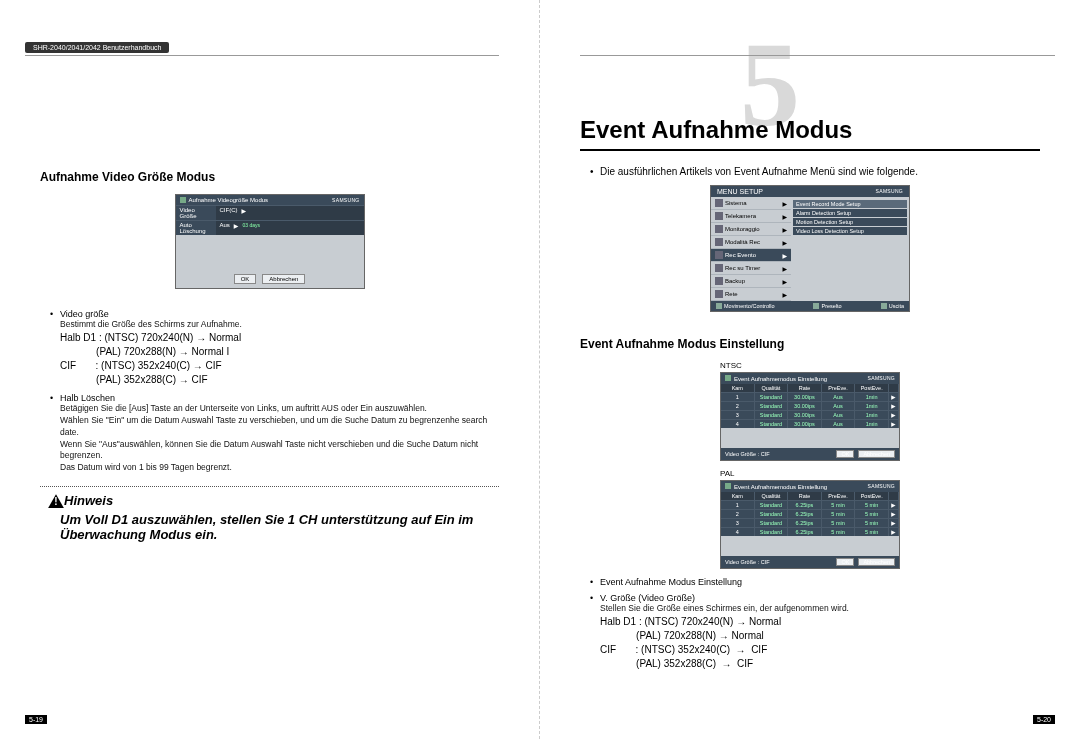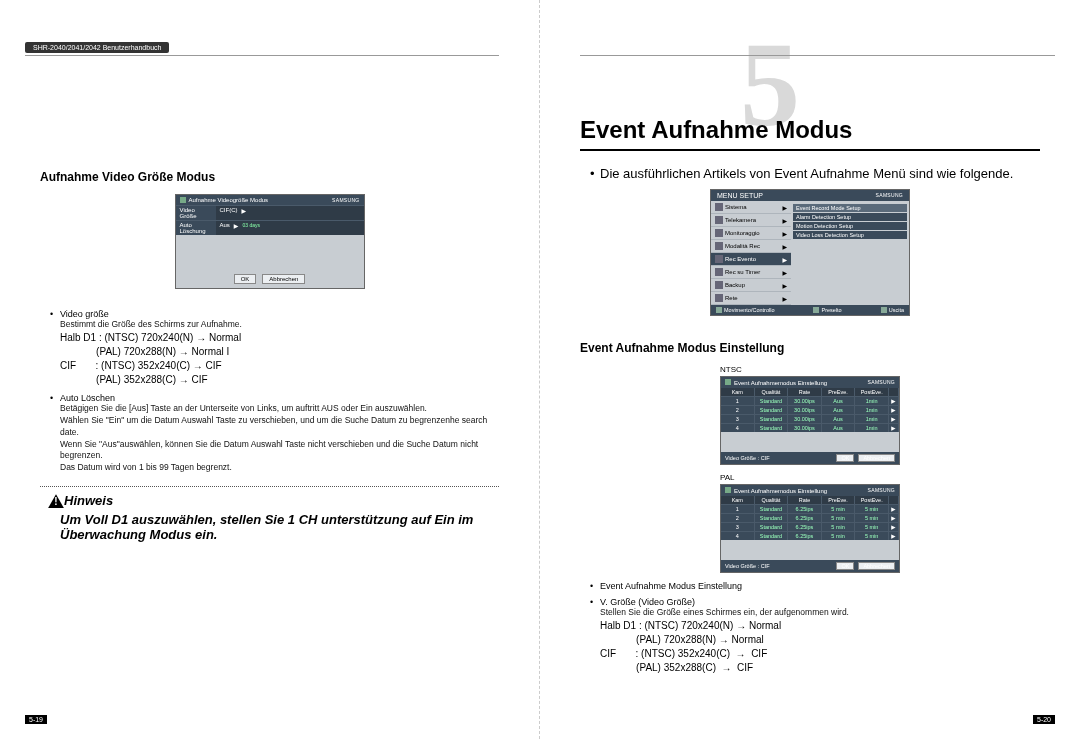--- a/index.html
+++ b/index.html
@@ -60,21 +60,21 @@
   .bullets .spec-line { font-size: 10px; margin-left: 0; line-height: 1.4; }
   .hinweis-rule { border: none; border-top: 1px dotted #555; margin-top: 12px; }
   .hinweis-row { display:flex; align-items:flex-end; margin:6px 0 4px 8px; }
   .warn-icon { width: 16px; height: 14px; display:inline-block; background: conic-gradient(#000 0 0); clip-path: polygon(50% 0, 100% 100%, 0 100%); position:relative; }
   .warn-icon::after { content:"!"; position:absolute; left:50%; top:50%; transform:translate(-50%,-45%); color:#fff; font-size:10px; font-weight:bold; }
   .hinweis-title { font-style: italic; font-weight: bold; font-size: 13px; }
   .hinweis-text { font-style: italic; font-weight: bold; font-size: 13px; margin-left: 20px; }
   .page-num-left { position:absolute; bottom:15px; left:25px; background:#000; color:#fff; font-size:7px; padding:1px 4px; }
   .page-num-right { position:absolute; bottom:15px; right:25px; background:#000; color:#fff; font-size:7px; padding:1px 4px; }
   .label-above { font-size:8px; margin-left: calc(50% - 90px); margin-top:8px; }
-  .intro-line { font-size:13px; margin: 10px 0 6px 20px; position:relative; }
+  .intro-line { font-size:10px; margin: 10px 0 6px 20px; position:relative; }
   .intro-line::before { content:"•"; position:absolute; left:-10px; }
 </style>
 </head>
 <body>
 
 <div class="page-container">
 
   <div class="page-left">
     <div class="header-tab">SHR-2040/2041/2042 Benutzerhandbuch</div>
     <div class="page-divider-line"></div>
@@ -112,21 +112,21 @@
     <ul class="bullets">
       <li>
         <span>Video größe</span>
         <div class="sub">Bestimmt die Größe des Schirms zur Aufnahme.</div>
         <div class="spec-line">Halb D1 : (NTSC) 720x240(N) → Normal</div>
         <div class="spec-line">&nbsp;&nbsp;&nbsp;&nbsp;&nbsp;&nbsp;&nbsp;&nbsp;&nbsp;&nbsp;&nbsp;&nbsp;&nbsp;(PAL) 720x288(N) → Normal I</div>
         <div class="spec-line">CIF&nbsp;&nbsp;&nbsp;&nbsp;&nbsp;&nbsp;&nbsp;: (NTSC) 352x240(C) → CIF</div>
         <div class="spec-line">&nbsp;&nbsp;&nbsp;&nbsp;&nbsp;&nbsp;&nbsp;&nbsp;&nbsp;&nbsp;&nbsp;&nbsp;&nbsp;(PAL) 352x288(C) → CIF</div>
       </li>
       <li>
-        <span>Auto Löschen</span>
+        <span>Halb Löschen</span>
         <div class="sub">Betägigen Sie die [Aus] Taste an der Unterseite von Links, um auftritt AUS oder Ein auszuwählen.</div>
         <div class="sub">Wählen Sie "Ein" um die Datum Auswahl Taste zu verschieben, und um die Suche Datum zu begrenzenhe search date.</div>
         <div class="sub">Wenn Sie "Aus"auswählen, können Sie die Datum Auswahl Taste nicht verschieben und die Suche Datum nicht begrenzen.</div>
         <div class="sub">Das Datum wird von 1 bis 99 Tagen begrenzt.</div>
       </li>
     </ul>
 
     <hr class="hinweis-rule">
     <div class="hinweis-row">
       <span class="warn-icon"></span>

